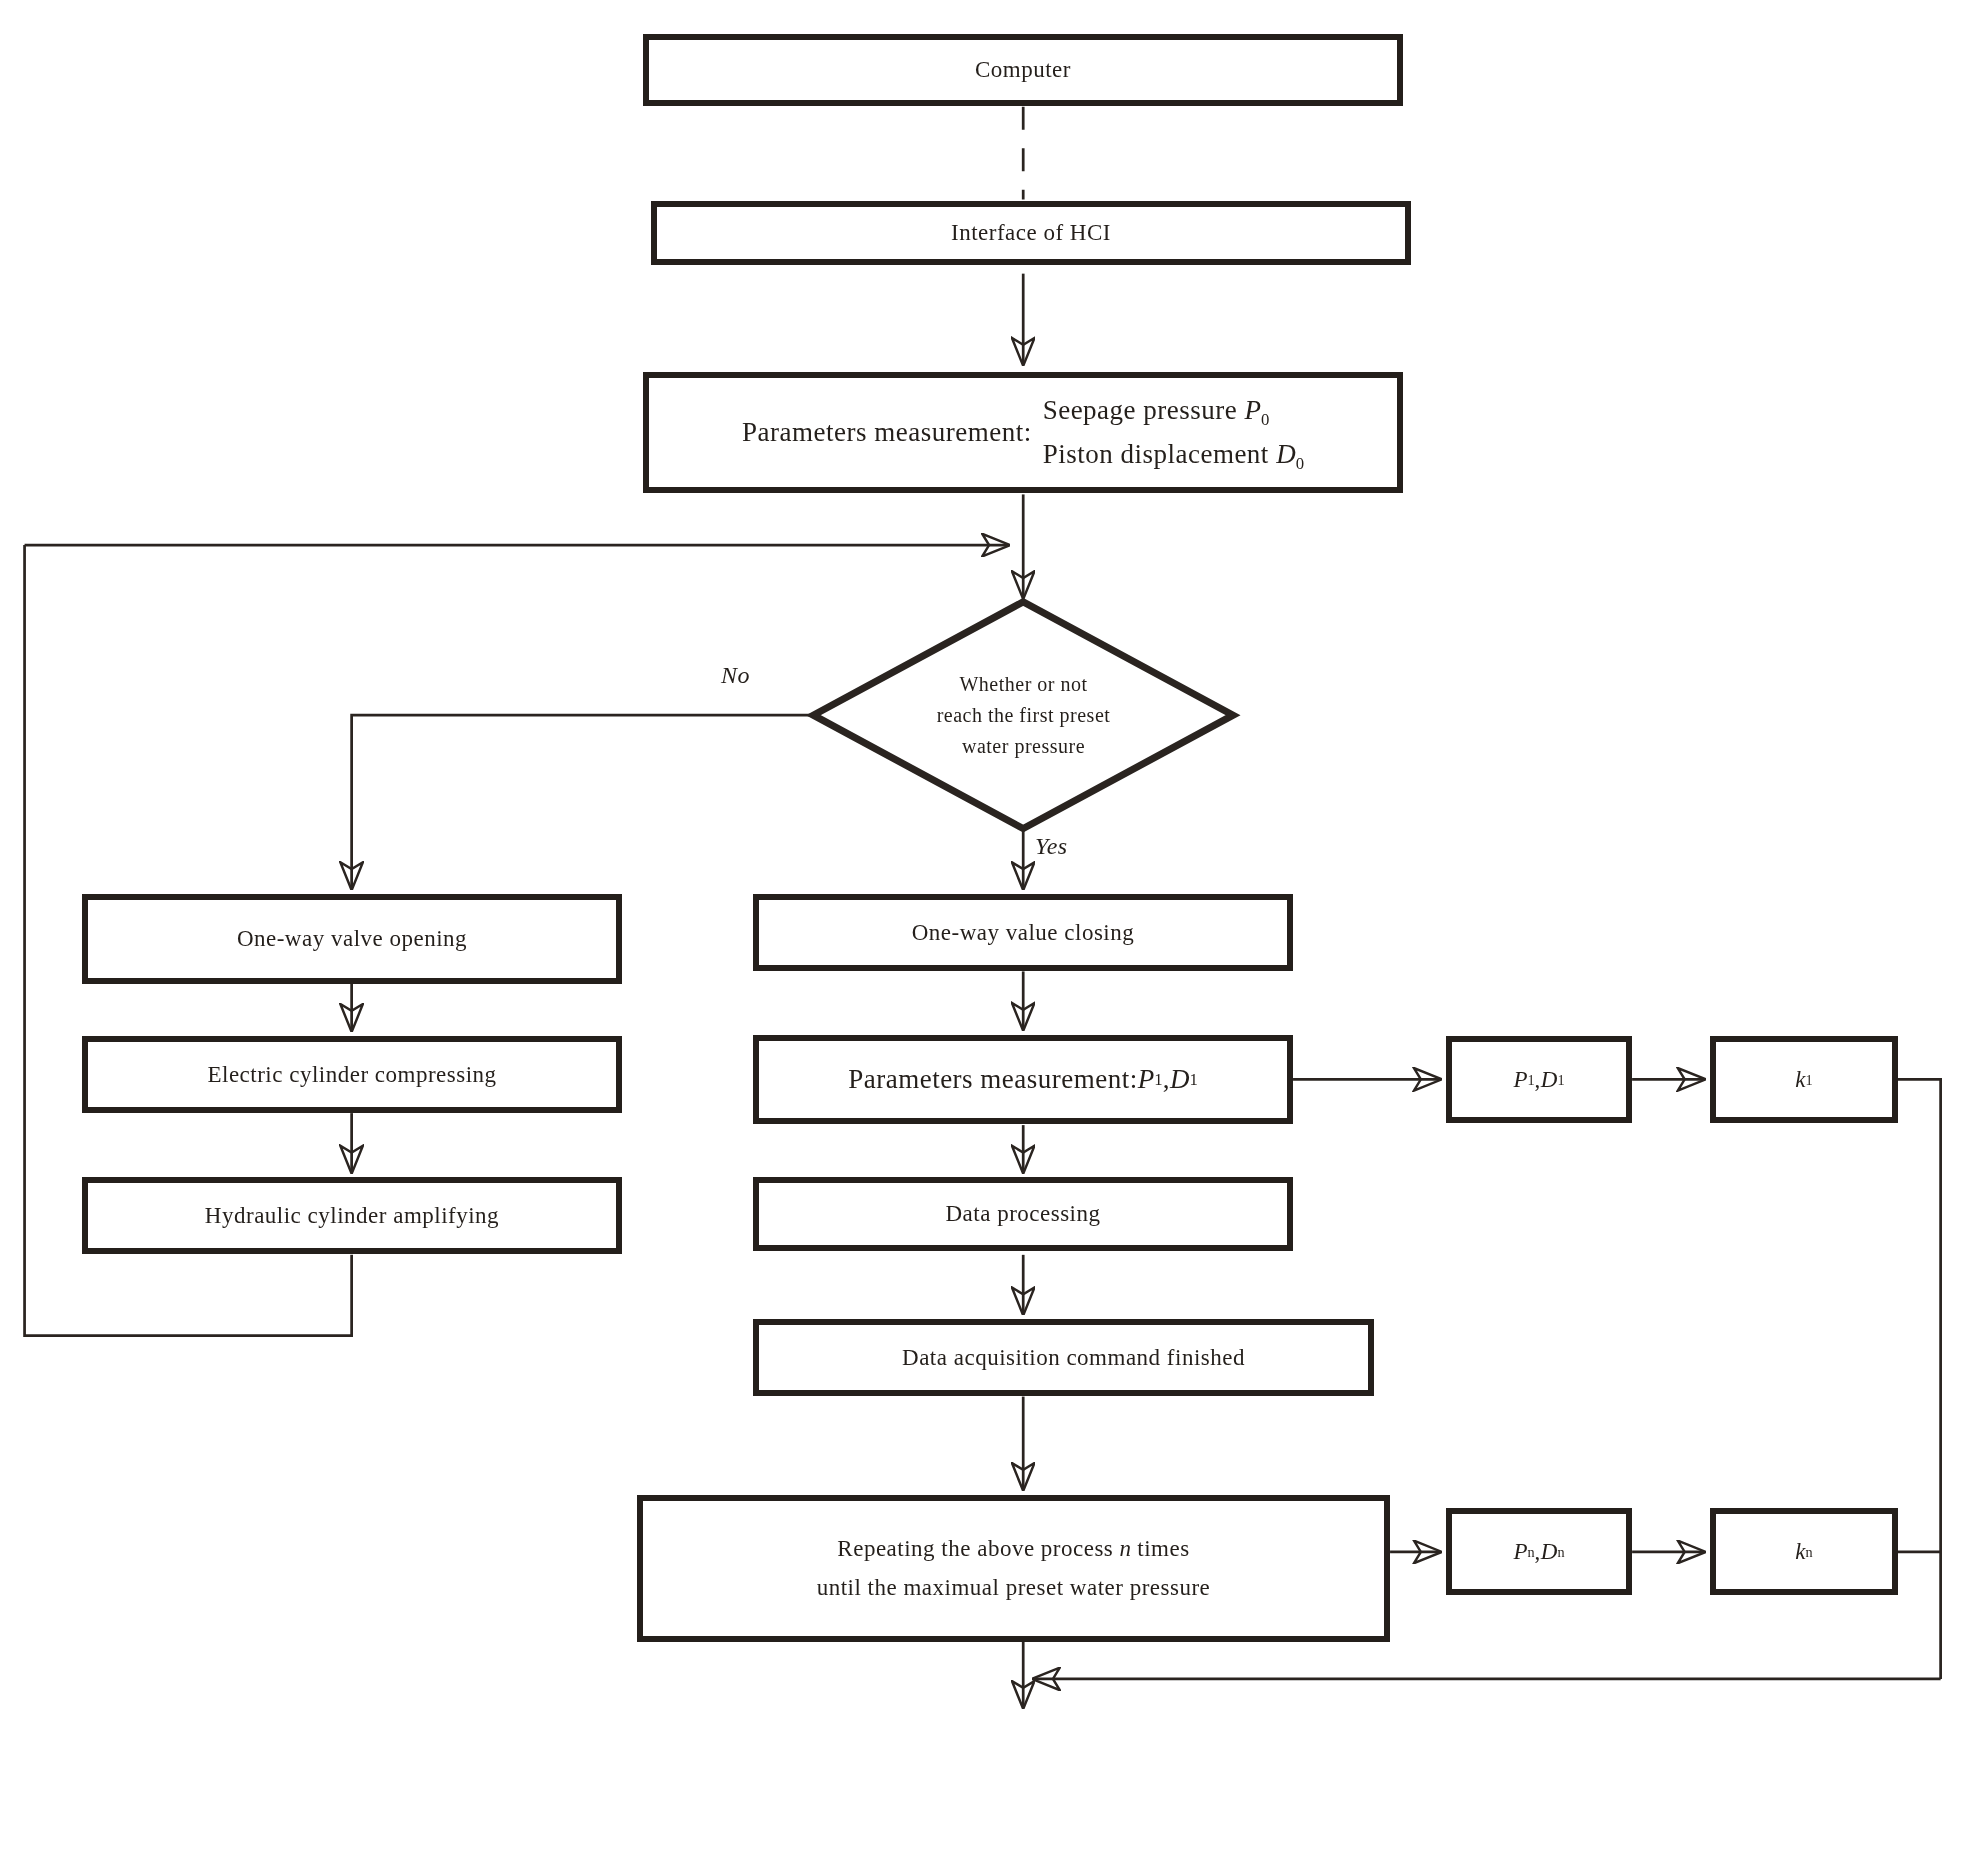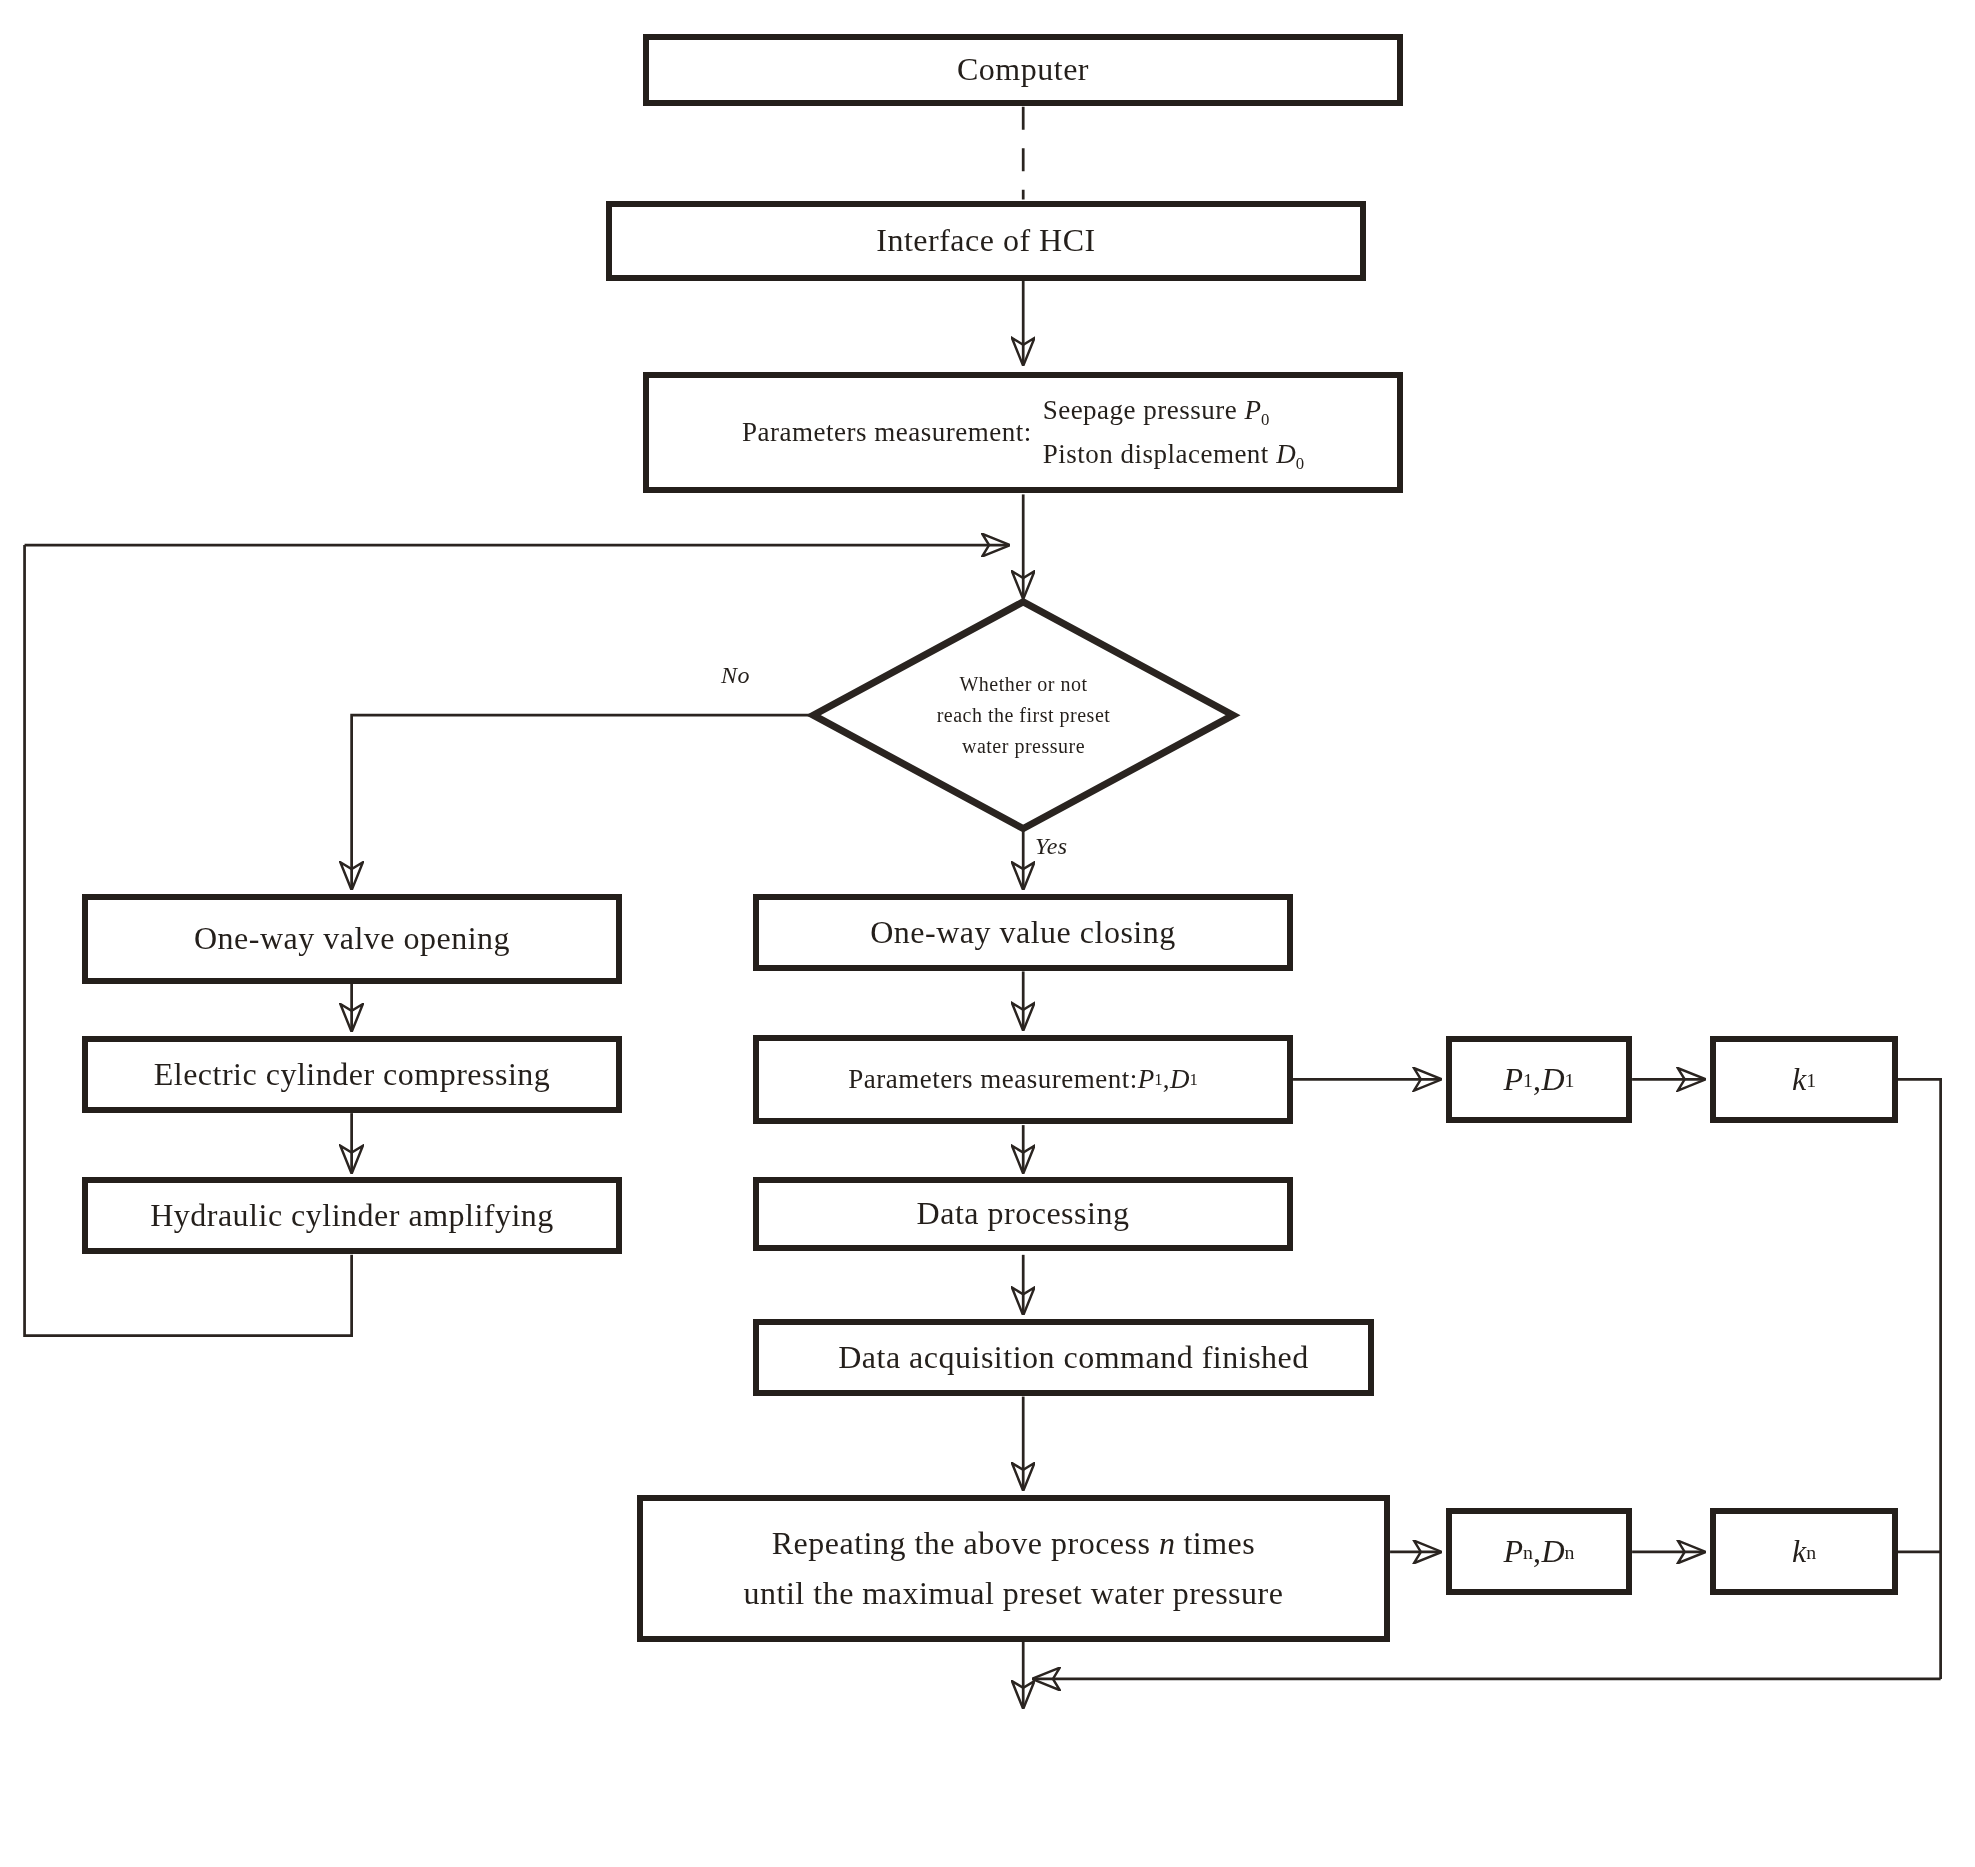--- a/index.html
+++ b/index.html
@@ -18,21 +18,21 @@
   .diamond-shape { stroke-width: 13px; fill: #ffffff; stroke-linejoin: miter; }
   .box {
     position: absolute;
     box-sizing: border-box;
     background: #ffffff;
     border: 6.5px solid #241f1b;
     display: flex;
     align-items: center;
     justify-content: center;
     text-align: center;
-    font-size: 32px;
+    font-size: 23px;
     line-height: 1.3;
     letter-spacing: 0.5px;
   }
   .box sub { font-size: 0.62em; line-height: 0; letter-spacing: 0; }
   .v { font-style: italic; letter-spacing: 0; }
   .params0 { gap: 11px; }
   .params0-left { white-space: nowrap; }
   .params0-right { text-align: left; display: flex; flex-direction: column; gap: 9px; white-space: nowrap; }
   .two-line { flex-direction: column; gap: 8.7px; align-items: center; }
   .diamond-text {
@@ -88,21 +88,21 @@
     <path class="edge" d="M2994,2847 L3126,2847" marker-end="url(#ah)"></path>
     <path class="edge" d="M3480,2847 L3560,2847"></path>
 
     <polygon class="diamond-shape" points="1877,1104 2262,1312 1877,1520 1492,1312"></polygon>
   </svg>
 
   <div class="box" style="left:643px; top:34px; width:760px; height:72px;">
     <span>Computer</span>
   </div>
 
-  <div class="box" style="left:606px; top:201px; width:760px; height:80px;">
+  <div class="box" style="left:651px; top:201px; width:760px; height:64px;">
     <span>Interface of HCI</span>
   </div>
 
   <div class="box params0" style="left:643px; top:372px; width:760px; height:121px; font-size:27px;">
     <div class="params0-left">Parameters measurement:</div>
     <div class="params0-right">
       <div><span>Seepage pressure </span><span class="v">P</span><sub>0</sub></div>
       <div><span>Piston displacement </span><span class="v">D</span><sub>0</sub></div>
     </div>
   </div>

